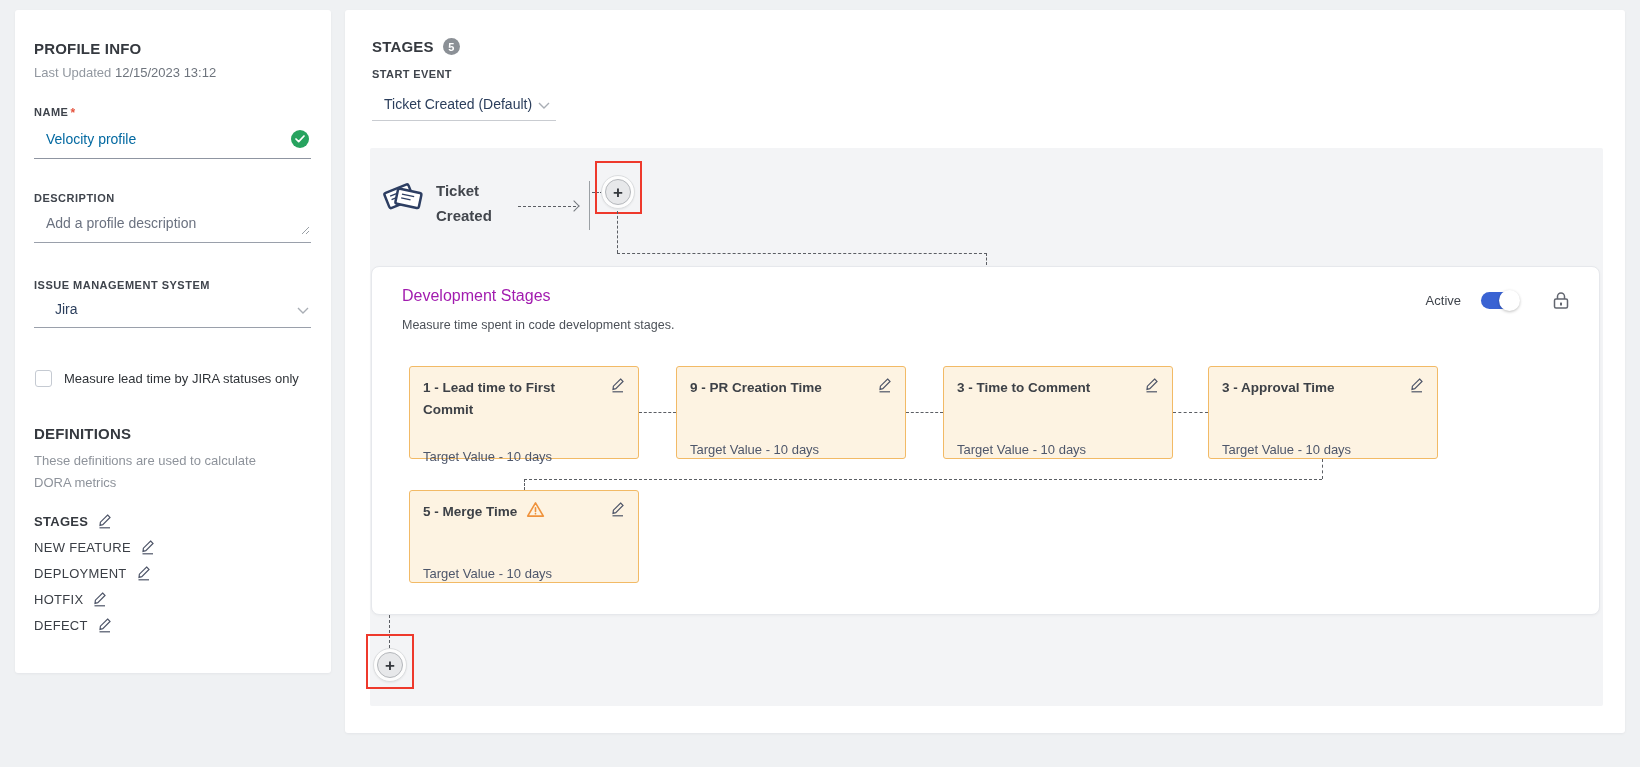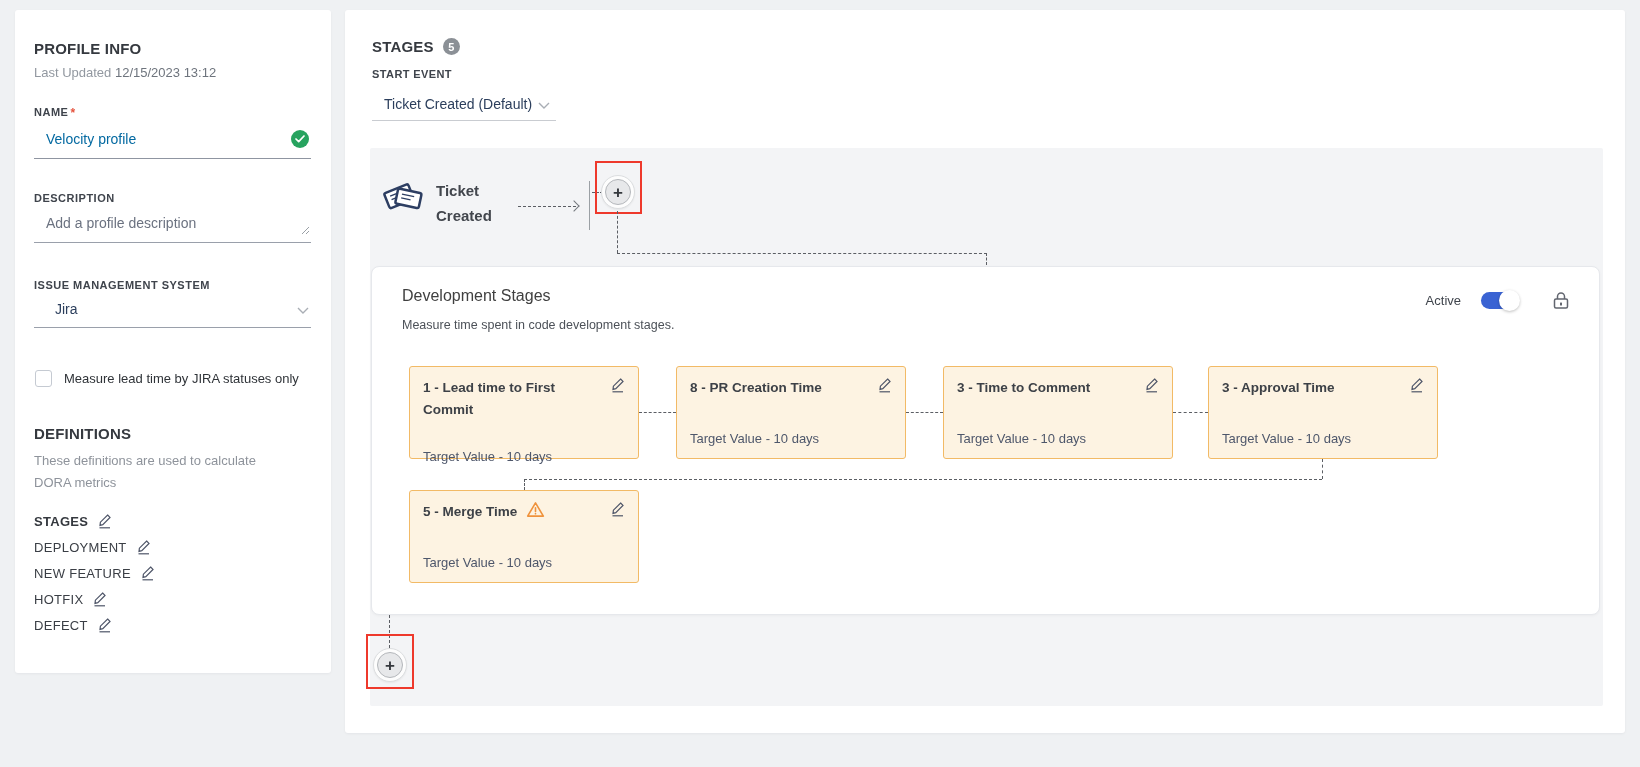--- a/index.html
+++ b/index.html
@@ -97,37 +97,37 @@
     display:flex; align-items:center; justify-content:center;
     font-size:17px; font-weight:700; color:#35383d; line-height:1;
   }
   .hl-box { position:absolute; border:2.5px solid #ee392c; background:transparent; }
 
   .group-panel {
     position:absolute; left:1px; top:118px; width:1229px; height:349px;
     background:#fff; border:1px solid #e6e8ec; border-radius:8px;
     box-shadow:0 1px 3px rgba(20,24,31,.04);
   }
-  .gp-title { position:absolute; left:30px; top:20px; font-size:16px; font-weight:400; color:#404040;text-align:right; }
+  .gp-title { position:absolute; left:30px; top:20px; font-size:16px; font-weight:400; color:#a21caf;text-align:right; }
   .gp-desc  { position:absolute; left:30px; top:51px; font-size:12.5px; color:#4c5158; }
   .active-wrap { position:absolute; top:25px; right:81px; display:flex; align-items:center; gap:20px; }
   .active-label { font-size:13px; color:#3f444c; }
   .toggle {
     position:relative; width:37px; height:17px; border-radius:9px; background:#3a63d3; cursor:pointer; flex:0 0 auto;
   }
   .toggle .knob {
     position:absolute; right:-2px; top:-2px; width:21px; height:21px; border-radius:50%;
     background:#fff; box-shadow:0 1px 3px rgba(0,0,0,.25);
   }
   .lock-wrap { position:absolute; top:23px; right:28px; cursor:pointer; }
 
   .stage-card {
     position:absolute; width:230px; height:93px;
     background:#fdf3e2; border:1px solid #f2ba66; border-radius:3px;
-    padding:10px 13px 12px; display:flex; flex-direction:column; justify-content:space-between;
+    padding:10px 13px 1px; display:flex; flex-direction:column; justify-content:space-between;
     cursor:pointer;
     gap:29px;
   }
   .card-head { display:flex; justify-content:space-between; align-items:flex-start; }
   .title-wrap { display:flex; align-items:center; gap:9px; max-width:180px; }
   .card-title { font-size:13.5px; font-weight:700; color:#3d4147; line-height:1.6; }
   .card-target { font-size:13px; color:#4e576b; }
   .c1 { left:37px;  top:99px; }
   .c2 { left:304px; top:99px; }
   .c3 { left:571px; top:99px; }
@@ -187,30 +187,30 @@
     <div class="def-item bold">
       <span>STAGES</span>
       <span class="edit-ic">
           <svg width="15" height="16" viewBox="0 0 15 16" fill="none" stroke="#4e5568" stroke-width="1.2">
             <path d="M10.6 2 L13 4.4 L5.8 11.6 L3 12.4 L3.4 9.2 Z"></path>
             <line x1="2.5" y1="14.8" x2="13" y2="14.8"></line>
           </svg>
         </span>
     </div>
     <div class="def-item">
+      <span>NEW FEATURE</span>
+      <span class="edit-ic">
+          <svg width="15" height="16" viewBox="0 0 15 16" fill="none" stroke="#4e5568" stroke-width="1.2">
+            <path d="M10.6 2 L13 4.4 L5.8 11.6 L3 12.4 L3.4 9.2 Z"></path>
+            <line x1="2.5" y1="14.8" x2="13" y2="14.8"></line>
+          </svg>
+        </span>
+    </div>
+    <div class="def-item">
       <span>DEPLOYMENT</span>
-      <span class="edit-ic">
-          <svg width="15" height="16" viewBox="0 0 15 16" fill="none" stroke="#4e5568" stroke-width="1.2">
-            <path d="M10.6 2 L13 4.4 L5.8 11.6 L3 12.4 L3.4 9.2 Z"></path>
-            <line x1="2.5" y1="14.8" x2="13" y2="14.8"></line>
-          </svg>
-        </span>
-    </div>
-    <div class="def-item">
-      <span>NEW FEATURE</span>
       <span class="edit-ic">
           <svg width="15" height="16" viewBox="0 0 15 16" fill="none" stroke="#4e5568" stroke-width="1.2">
             <path d="M10.6 2 L13 4.4 L5.8 11.6 L3 12.4 L3.4 9.2 Z"></path>
             <line x1="2.5" y1="14.8" x2="13" y2="14.8"></line>
           </svg>
         </span>
     </div>
     <div class="def-item">
       <span>HOTFIX</span>
       <span class="edit-ic">
@@ -313,21 +313,21 @@
                   <path d="M10.6 2 L13 4.4 L5.8 11.6 L3 12.4 L3.4 9.2 Z"></path>
                   <line x1="2.5" y1="14.8" x2="13" y2="14.8"></line>
                 </svg>
               </span>
           </div>
           <div class="card-target">Target Value - 10 days</div>
         </div>
 
         <div class="stage-card c2">
           <div class="card-head">
-            <span class="card-title">8 - PR Creation Time</span>
+            <span class="card-title">9 - PR Creation Time</span>
             <span class="edit-ic">
                 <svg width="15" height="16" viewBox="0 0 15 16" fill="none" stroke="#4e5568" stroke-width="1.2">
                   <path d="M10.6 2 L13 4.4 L5.8 11.6 L3 12.4 L3.4 9.2 Z"></path>
                   <line x1="2.5" y1="14.8" x2="13" y2="14.8"></line>
                 </svg>
               </span>
           </div>
           <div class="card-target">Target Value - 10 days</div>
         </div>
 

